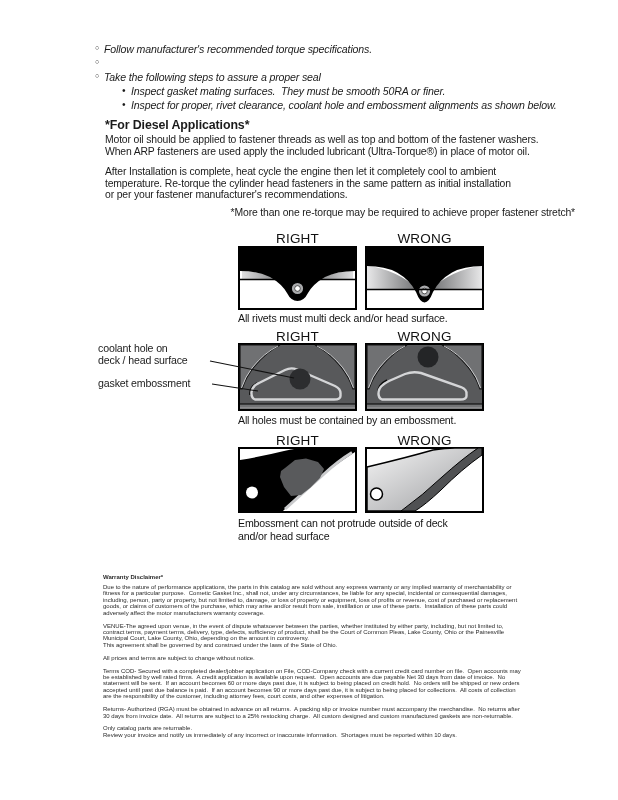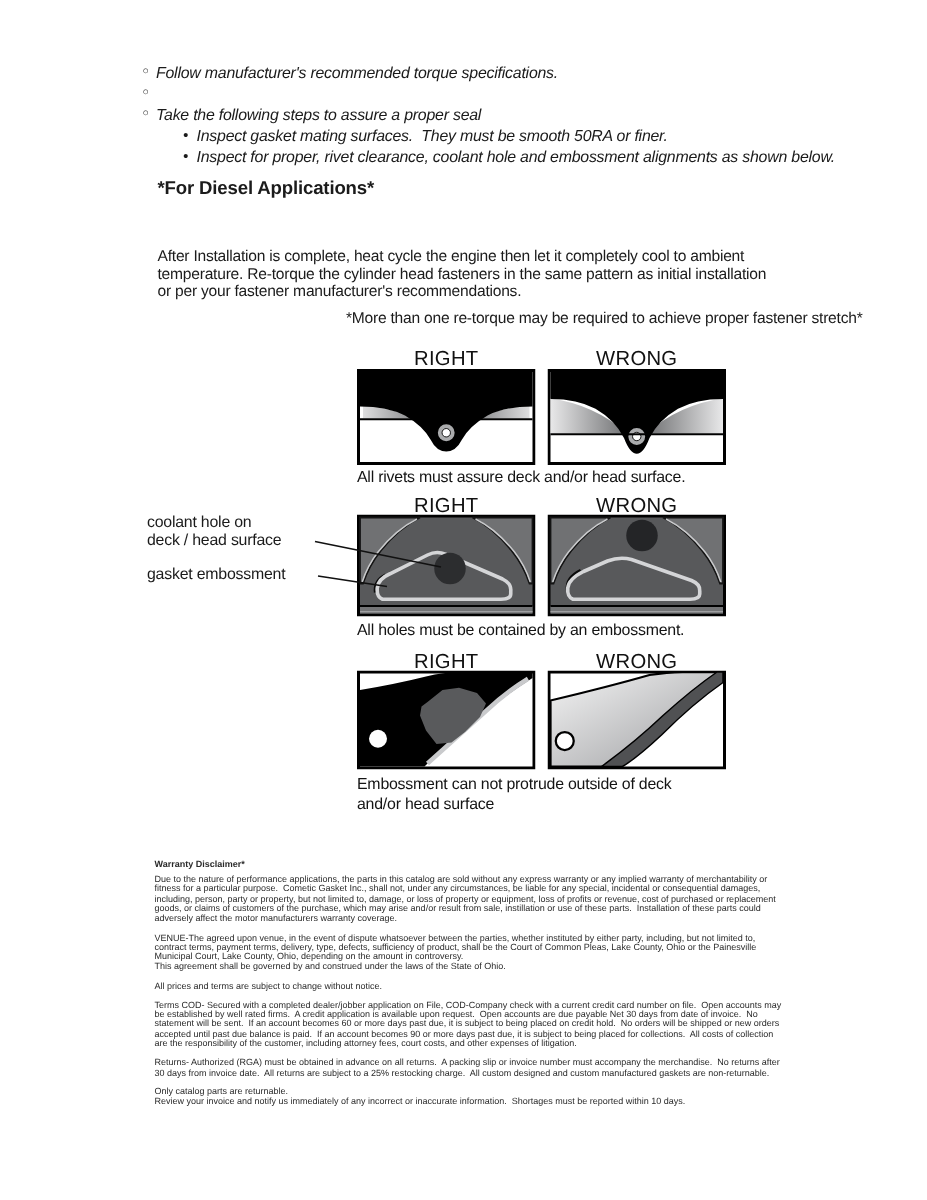--- a/index.html
+++ b/index.html
@@ -69,20 +69,24 @@
         <span class="pre">Inspect gasket mating surfaces.  They must be smooth 50RA or finer.</span>
       </div>
     <div class="tip sub">
         <span class="mk">•</span>
         <span class="pre">Inspect for proper, rivet clearance, coolant hole and embossment alignments as shown below.</span>
       </div>
   </div>
 
   <div class="abs h2">*For Diesel Applications*</div>
 
+  <div class="abs para p1">
+    <div class="pre">Motor oil should be applied to fastener threads as well as top and bottom of the fastener washers.</div>
+    <div class="pre">When ARP fasteners are used apply the included lubricant (Ultra-Torque®) in place of motor oil.</div>
+  </div>
 
   <div class="abs para p2">
     <div class="pre">After Installation is complete, heat cycle the engine then let it completely cool to ambient</div>
     <div class="pre">temperature. Re-torque the cylinder head fasteners in the same pattern as initial installation</div>
     <div class="pre">or per your fastener manufacturer's recommendations.</div>
   </div>
 
   <div class="abs para note">*More than one re-torque may be required to achieve proper fastener stretch*</div>
 
   <div class="abs dg-header r1h colL">RIGHT</div>
@@ -121,21 +125,21 @@
     </defs>
     <rect x="1" y="1" width="117" height="62" fill="#ffffff" stroke="#000" stroke-width="2"></rect>
     <path d="M2,43 L53,43 Q32,24 2,19.5 Z" fill="url(#w2l)"></path>
     <path d="M117,43 L66,43 Q87,24 117,19.5 Z" fill="url(#w2r)"></path>
     <path d="M2,2 H117 V20 Q99,20 87,26.5 Q74,34 68,46 Q64,56.5 59.5,56.5 Q55,56.5 51,46 Q45,34 32,26.5 Q20,20 2,20 Z" fill="#000"></path>
     <circle cx="59.5" cy="45" r="6.3" fill="#aaabad" stroke="#000" stroke-width="1.4"></circle>
     <circle cx="59.5" cy="45" r="2.8" fill="#fff" stroke="#000" stroke-width="0.6"></circle>
     <line x1="2" y1="43.5" x2="117" y2="43.5" stroke="#000" stroke-width="1.3"></line>
   </svg>
 
-  <div class="abs caption cap1">All rivets must assure deck and/or head surface.</div>
+  <div class="abs caption cap1">All rivets must multi deck and/or head surface.</div>
 
   <div class="abs dg-header r2h colL">RIGHT</div>
   <div class="abs dg-header r2h colR">WRONG</div>
 
   <div class="abs callout co1">
     <div>coolant hole on</div>
     <div>deck / head surface</div>
   </div>
   <div class="abs callout co2">gasket embossment</div>
 

